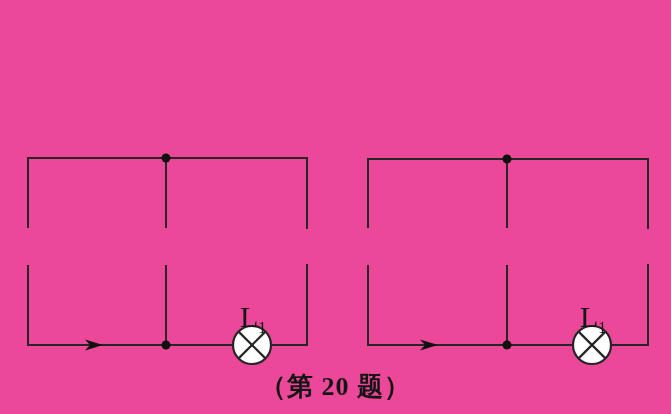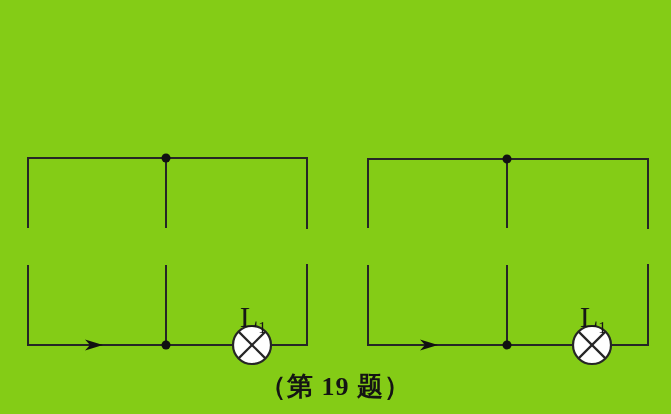--- a/index.html
+++ b/index.html
@@ -4,21 +4,21 @@
 <style>
   html, body {
     margin: 0;
     padding: 0;
     background: #ffffff;
   }
   #stage {
     position: relative;
     width: 671px;
     height: 414px;
-    background: #84cc16;
+    background: #ec4899;
     overflow: hidden;
     font-family: "Liberation Serif", serif;
   }
   #diagram-svg {
     position: absolute;
     left: 0;
     top: 0;
     display: block;
   }
   .wire {
@@ -111,14 +111,14 @@
 
       <g>
         <circle class="lamp-circle" cx="592" cy="345" r="19"></circle>
         <line class="lamp-cross" x1="578.6" y1="331.6" x2="605.4" y2="358.4"></line>
         <line class="lamp-cross" x1="578.6" y1="358.4" x2="605.4" y2="331.6"></line>
       </g>
       <text class="lamp-label-text" x="580" y="327"><tspan>L</tspan><tspan class="lamp-label-sub" dy="6">1</tspan></text>
     </g>
   </svg>
 
-  <div id="caption">（第 19 题）</div>
+  <div id="caption">（第 20 题）</div>
 </div>
 
 </body></html>

